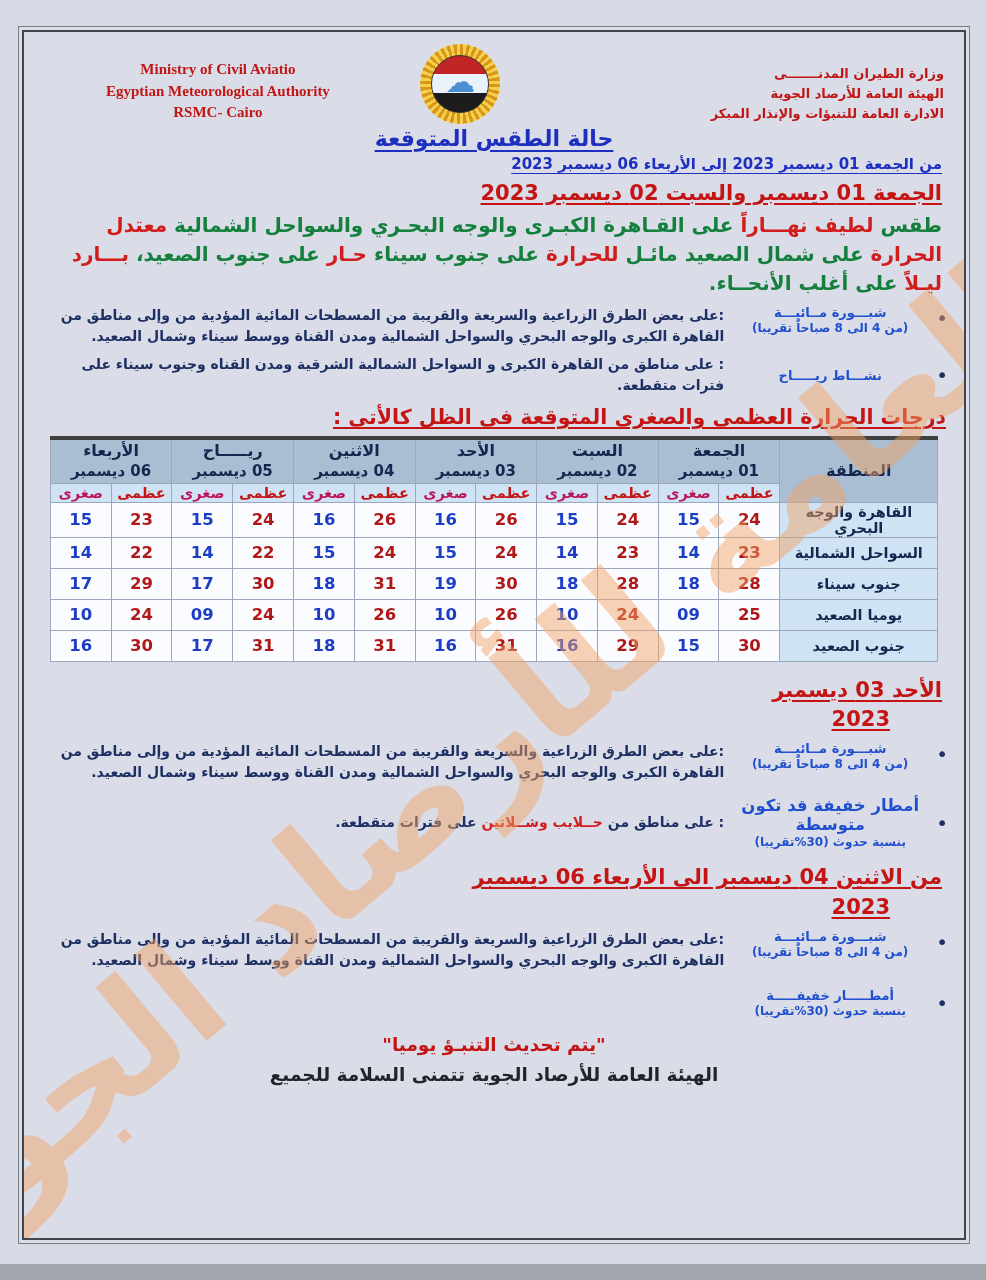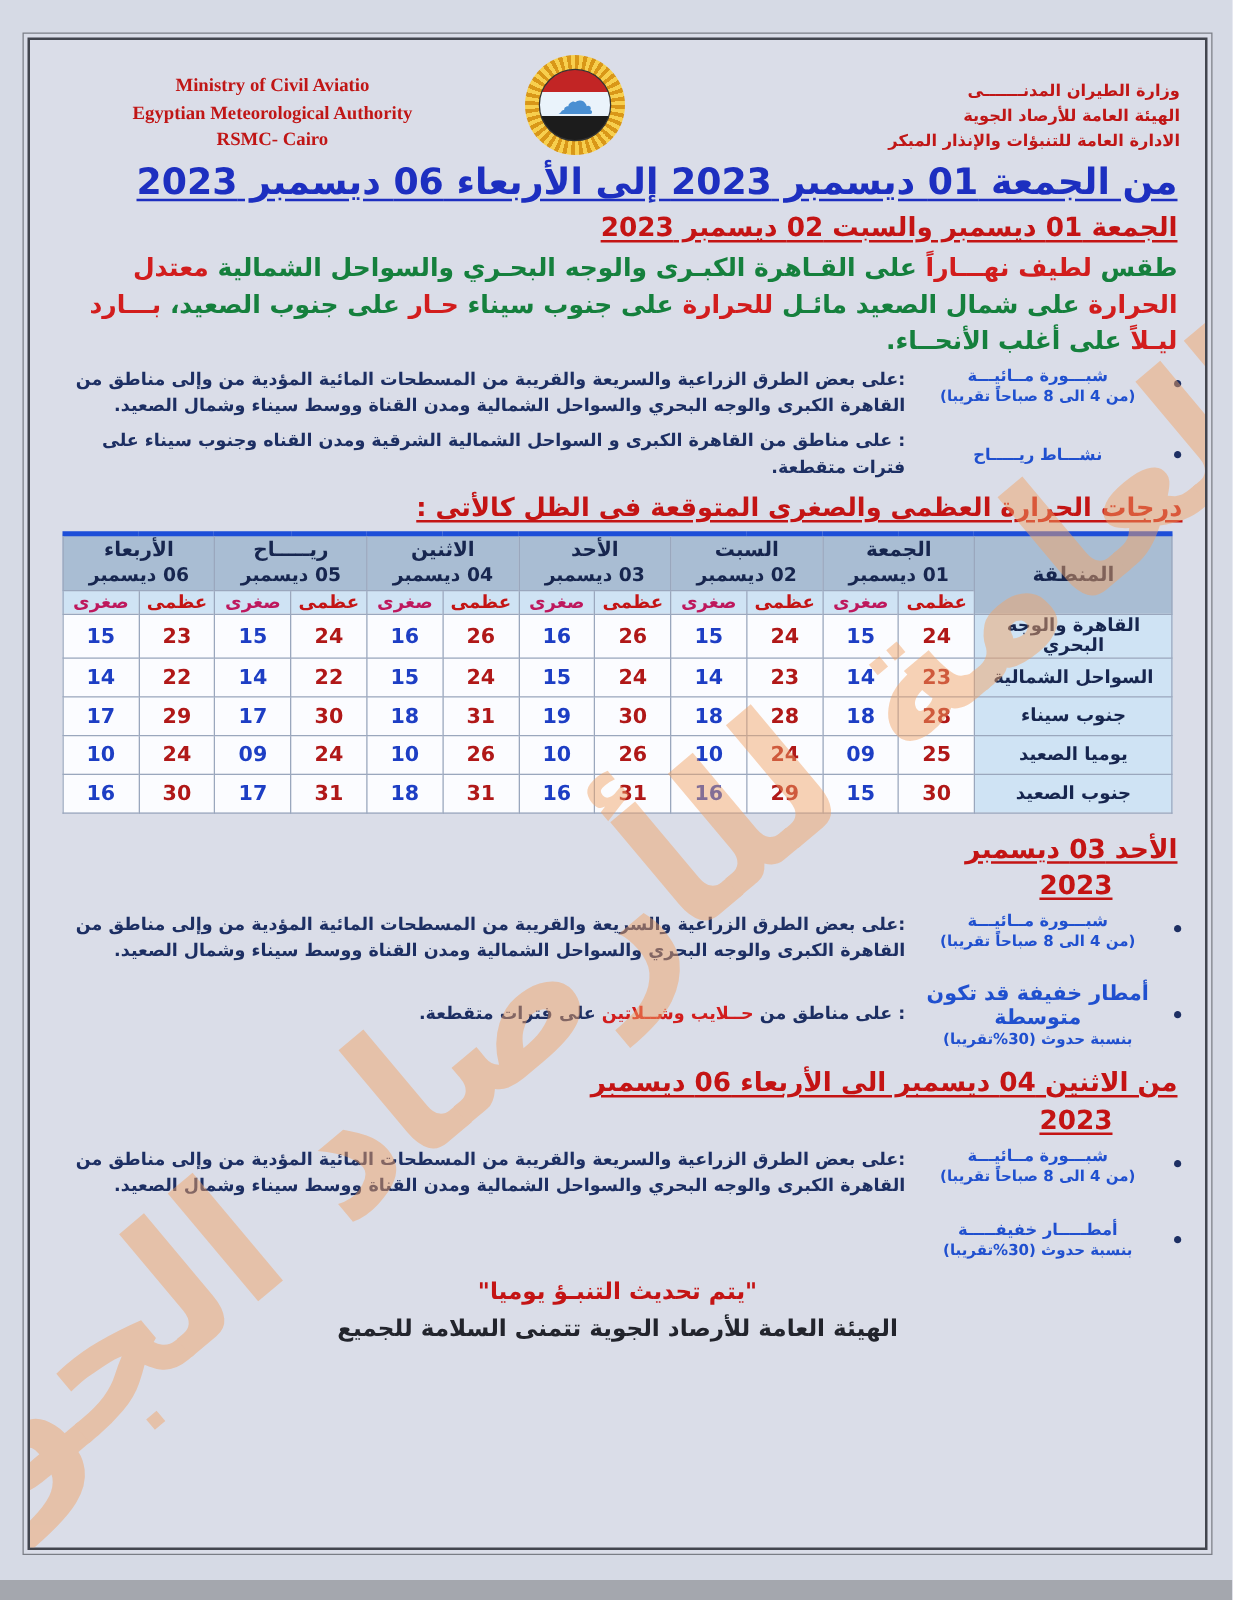--- a/index.html
+++ b/index.html
@@ -23,21 +23,21 @@
   .logo{width:80px;height:80px;border-radius:50%;flex:0 0 auto;
     background:repeating-conic-gradient(#d99718 0deg 5deg,#f7cf4e 5deg 10deg);
     display:flex;align-items:center;justify-content:center;margin-right:120px;}
   .logo-flag{width:56px;height:56px;border-radius:50%;overflow:hidden;border:1px solid #333;
     background:linear-gradient(180deg,#c22525 0%,#c22525 32%,#eaf3fb 32%,#eaf3fb 66%,#1c1c1c 66%);
     display:flex;align-items:center;justify-content:center;}
   .logo-cloud{color:#4a8fd2;font-size:30px;line-height:1;margin-top:-4px;}
   
   .main-title{text-align:center;color:#1d2fc0;font-size:22px;font-weight:bold;
     text-decoration:underline;text-underline-offset:4px;margin-top:2px;}
-  .date-line{direction:rtl;text-align:right;padding:4px 10px 0 0;color:#1d2fc0;font-size:29px;
+  .date-line{direction:rtl;text-align:right;padding:4px 10px 0 0;color:#1d2fc0;font-size:15px;
     font-weight:bold;text-decoration:underline;text-underline-offset:4px;}
   .sec-heading{direction:rtl;text-align:right;padding-right:10px;color:#c41414;font-size:21px;
     font-weight:bold;text-decoration:underline;text-underline-offset:3px;line-height:1.4;}
   .sec-heading .l2{padding-left:0;padding-right:52px;width:max-content;}
   
   .summary{direction:rtl;text-align:right;padding:3px 10px 0 18px;font-size:20px;font-weight:bold;line-height:1.45;}
   .seg-blue{color:#15803d;} .seg-red{color:#d21d1d;} .seg-navy{color:#1d2f63;}
   
   .bullet{direction:rtl;display:flex;padding:7px 4px 0 16px;gap:4px;}
   .bullet.v-center{align-items:center;}
@@ -45,21 +45,21 @@
   .lbl-wrap{width:204px;flex:0 0 auto;text-align:center;}
   .lbl{color:#2050cf;font-size:13px;font-weight:bold;}
   .sublbl{color:#2050cf;font-size:12px;font-weight:bold;margin-top:1px;}
   .bbody{flex:1;font-size:14px;font-weight:bold;line-height:1.5;text-align:right;color:#1d2f63;}
   
   .table-title{direction:rtl;text-align:right;padding-right:6px;color:#c41414;font-size:20.5px;
     font-weight:bold;text-decoration:underline;text-underline-offset:3px;margin-top:9px;}
   table.temps{direction:rtl;width:97%;margin:7px auto 0;border-collapse:collapse;table-layout:fixed;}
   .temps th,.temps td{border:1px solid #9aa7bd;padding:1px 2px;text-align:center;}
   .temps thead .days th{background:#a9bdd3;color:#17264f;font-size:16px;font-weight:bold;
-    border-top:4px solid #1d4ed8;line-height:1.3;}
+    border-top:4px solid #404040;line-height:1.3;}
   .temps col.region-col{width:158px;}
   .day-date{font-size:15px;font-weight:bold;}
   .temps .minmax th{background:#cfe3f4;font-size:14.5px;font-weight:bold;}
   th.max-h{color:#c41414;} th.min-h{color:#be185d;}
   td.max-v{color:#b01818;font-weight:bold;font-size:16.5px;background:#fbfcff;height:28px;}
   td.min-v{color:#1d3ec4;font-weight:bold;font-size:16.5px;background:#fbfcff;}
   th.region-c{background:#cfe3f4;color:#17264f;font-size:14.5px;font-weight:bold;}
   th.region-h{background:#a9bdd3;color:#17264f;font-size:17px;font-weight:bold;}
   
   .update-note{text-align:center;color:#c41414;font-weight:bold;font-size:18.5px;margin-top:16px;direction:rtl;}
@@ -86,20 +86,21 @@
             <span class="logo-cloud">☁</span>
           </div>
         </div>
         <div class="hdr-right">
           <div>وزارة الطيران المدنـــــــى</div>
           <div>الهيئة العامة للأرصاد الجوية</div>
           <div>الادارة العامة للتنبؤات والإنذار المبكر</div>
         </div>
       </div>
 
+      <div class="main-title">حالة الطقس المتوقعة</div>
       <div class="date-line">من الجمعة  01  ديسمبر 2023 إلى الأربعاء  06  ديسمبر  2023</div>
 
       <div class="sec-heading mt6">الجمعة 01 ديسمبر والسبت 02 ديسمبر 2023</div>
 
       <div class="summary"><span class="seg-blue">طقس </span><span class="seg-red">لطيف نهـــاراً </span><span class="seg-blue">على القـاهرة الكبـرى والوجه البحـري والسواحل الشمالية </span><span class="seg-red">معتدل الحرارة </span><span class="seg-blue">على شمال الصعيد مائـل </span><span class="seg-red">للحرارة </span><span class="seg-blue">على جنوب سيناء </span><span class="seg-red">حـار </span><span class="seg-blue">على جنوب الصعيد، </span><span class="seg-red">بـــارد ليـلاً </span><span class="seg-blue">على أغلب الأنحــاء.</span></div>
 
       <div class="bullet">
         <span class="dot">•</span>
         <div class="lbl-wrap">
           <div class="lbl">شبـــورة مــائيـــة</div>

